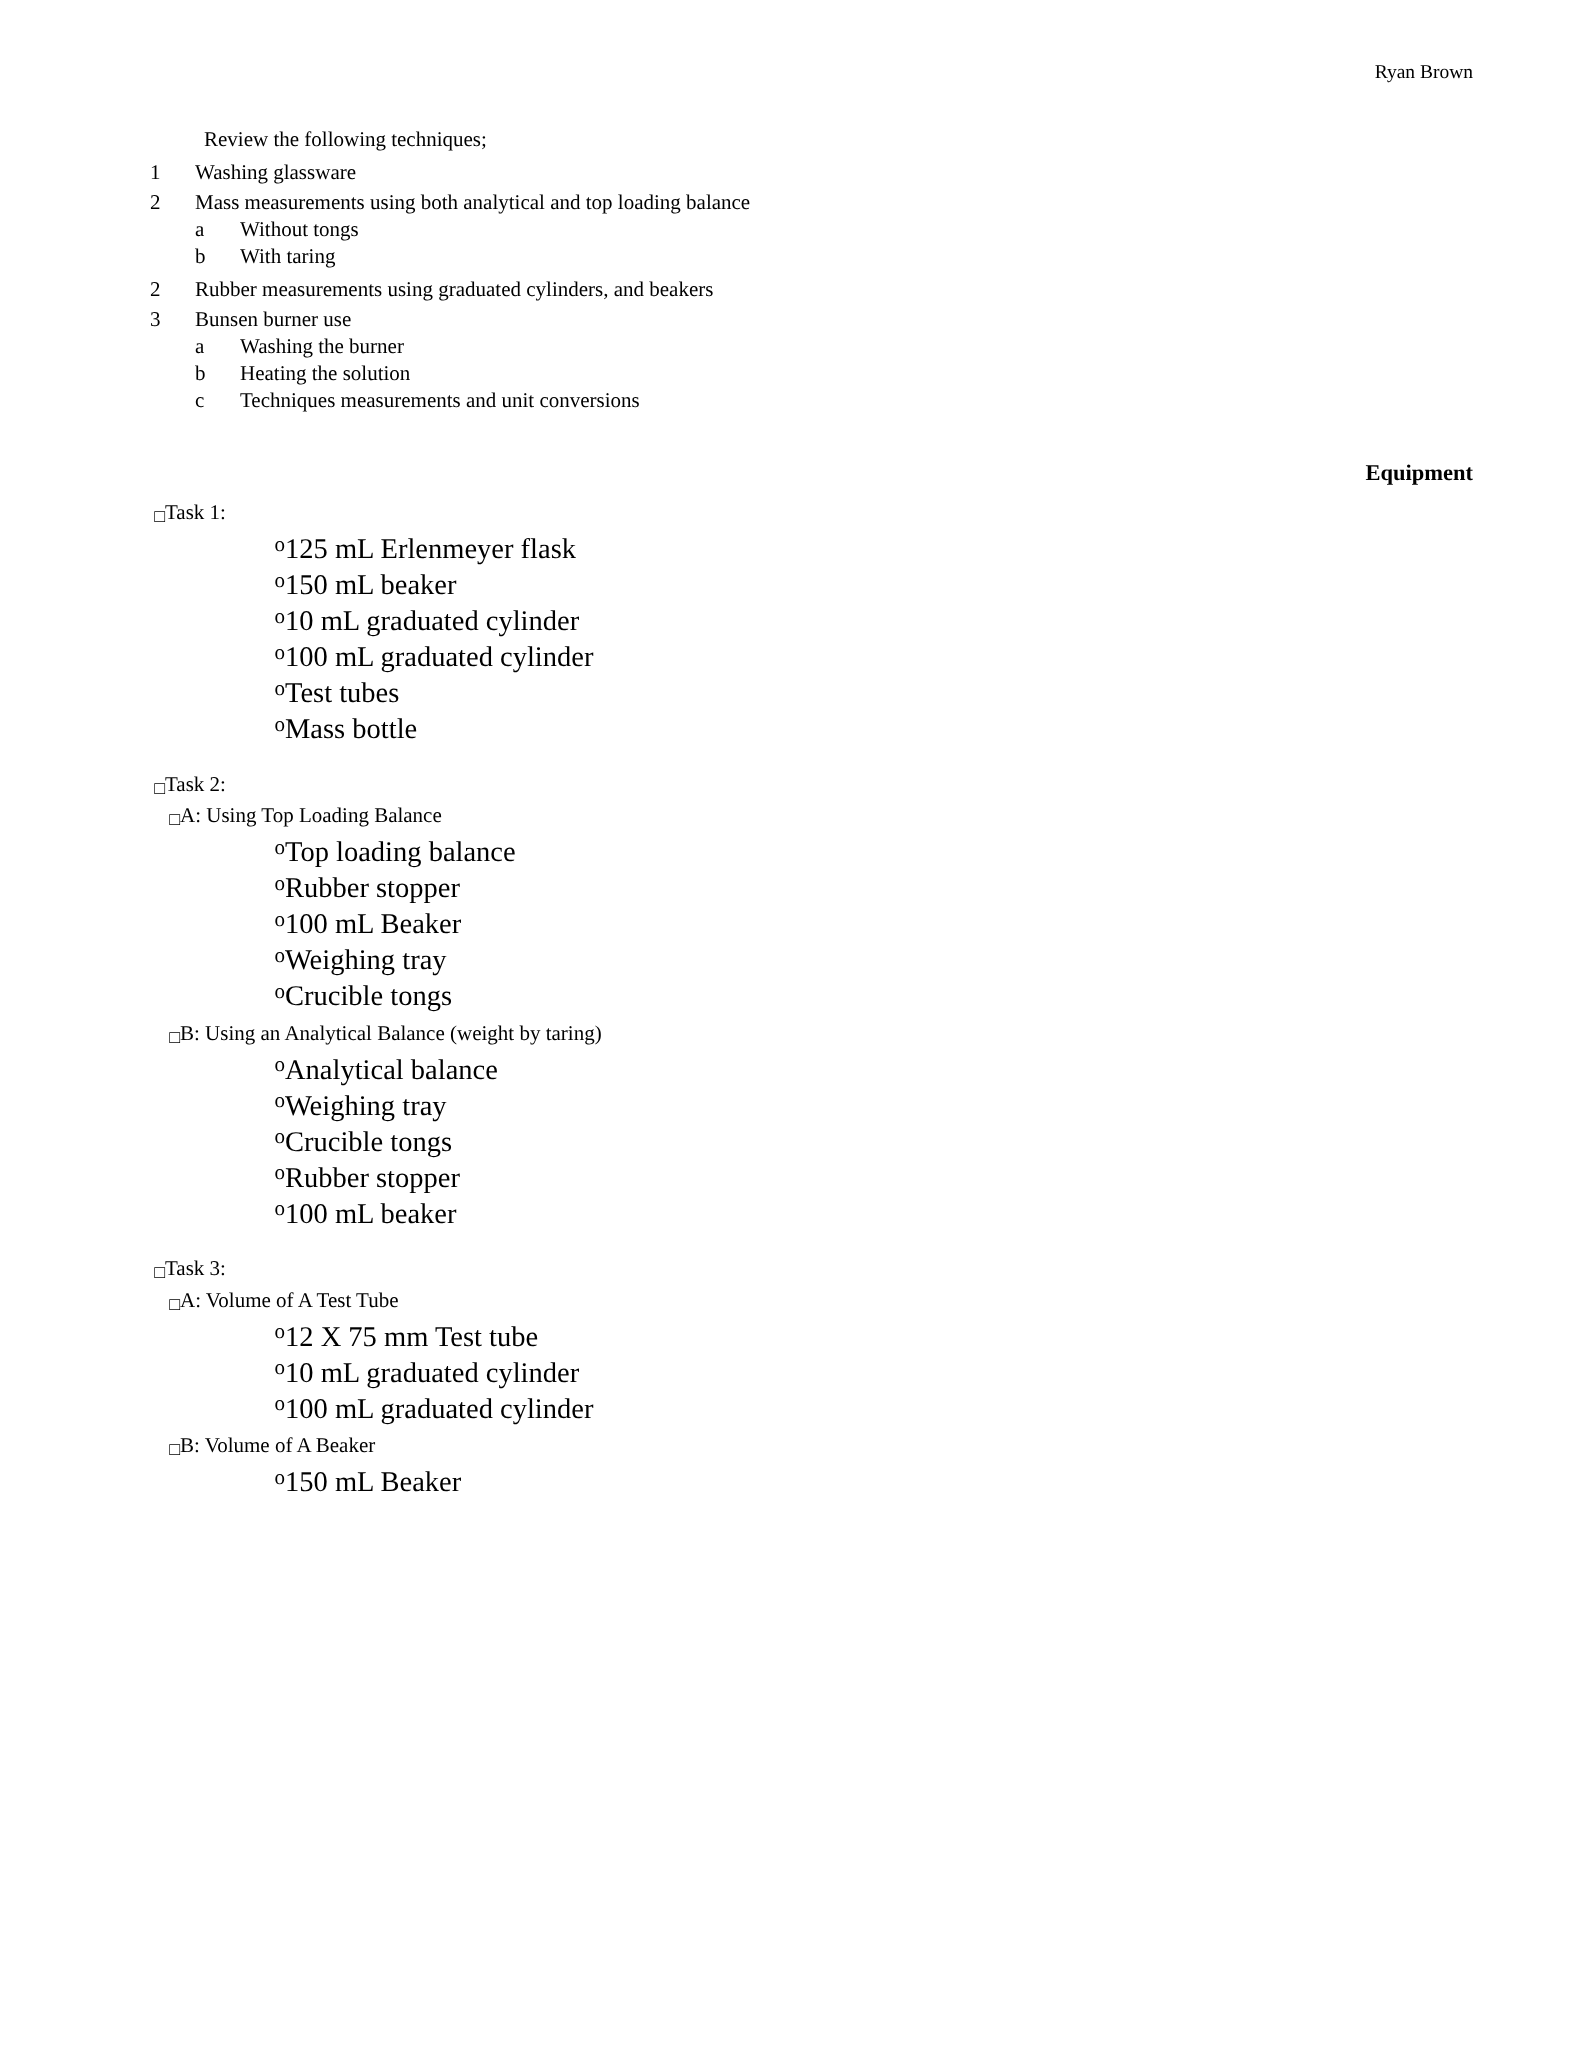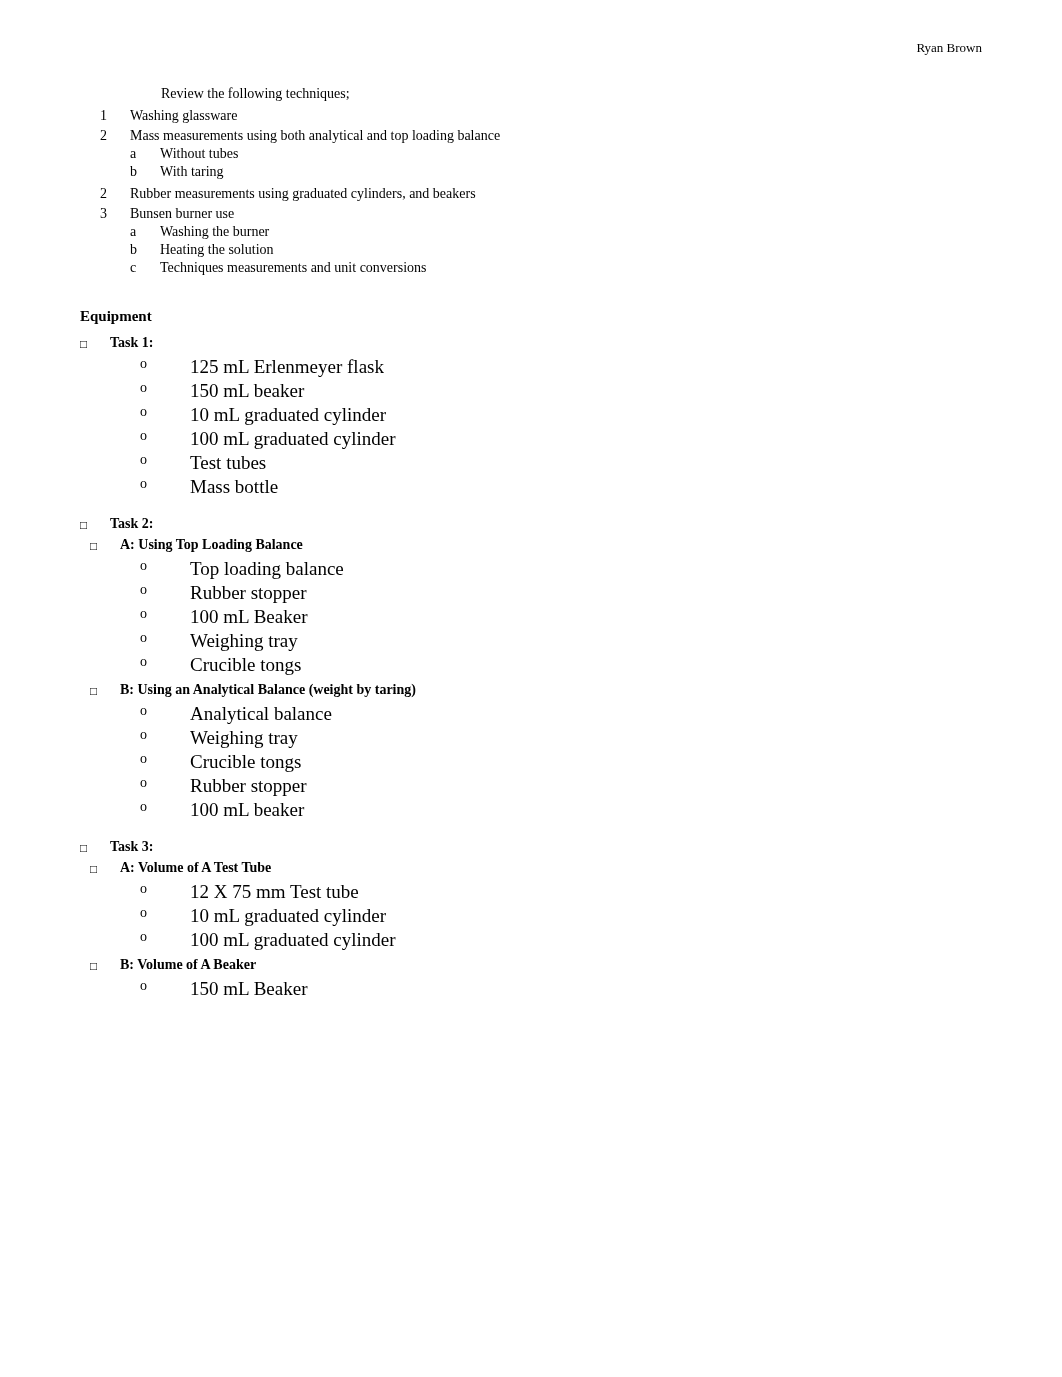--- a/index.html
+++ b/index.html
@@ -22,21 +22,21 @@
       font-size: 13px;
     }
     .purpose-section {
       margin-bottom: 30px;
     }
     .purpose-title {
       font-weight: bold;
       margin-bottom: 4px;
     }
     .review-line {
-      margin-left: 81px;
+      margin-left: 56px;
       margin-bottom: 6px;
     }
     .numbered-list {
       list-style: none;
       margin-left: 20px;
     }
     .numbered-list > li {
       display: flex;
       margin-bottom: 4px;
     }
@@ -54,39 +54,40 @@
     .sub-list > li {
       display: flex;
       margin-bottom: 2px;
     }
     .sub-label {
       min-width: 30px;
       font-size: 14px;
     }
     .equipment-section {
       margin-top: 30px;
+      text-align: right;
     }
     .equipment-title {
       font-weight: bold;
       font-size: 15px;
       margin-bottom: 10px;
     }
     .task-row {
       display: flex;
       align-items: flex-start;
       margin-bottom: 4px;
     }
     .bullet-box {
       min-width: 30px;
       font-size: 12px;
       margin-top: 2px;
     }
     .task-label {
       font-size: 14px;
-      font-weight: bold;
+      font-weight: normal;
     }
     .sub-items {
       list-style: none;
       margin-left: 60px;
       margin-top: 2px;
     }
     .sub-items > li {
       display: flex;
       margin-bottom: 2px;
     }
@@ -115,21 +116,21 @@
       </div>
     </li>
 
     <li>
       <span class="num">2</span>
       <div class="list-content">
         <span>Mass measurements using both analytical and top loading balance</span>
         <ul class="sub-list">
           <li>
             <span class="sub-label">a</span>
-            <span>Without tubes</span>
+            <span>Without tongs</span>
           </li>
           <li>
             <span class="sub-label">b</span>
             <span>With taring</span>
           </li>
         </ul>
       </div>
     </li>
 
     <li>

